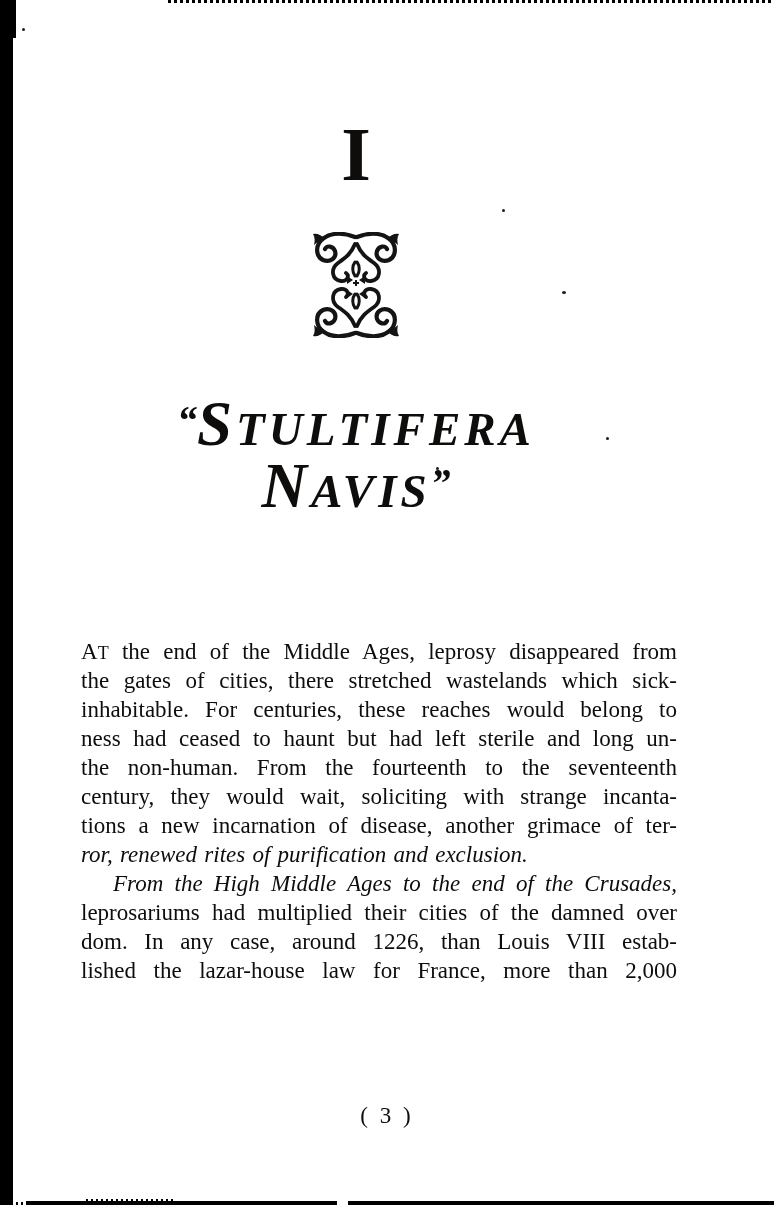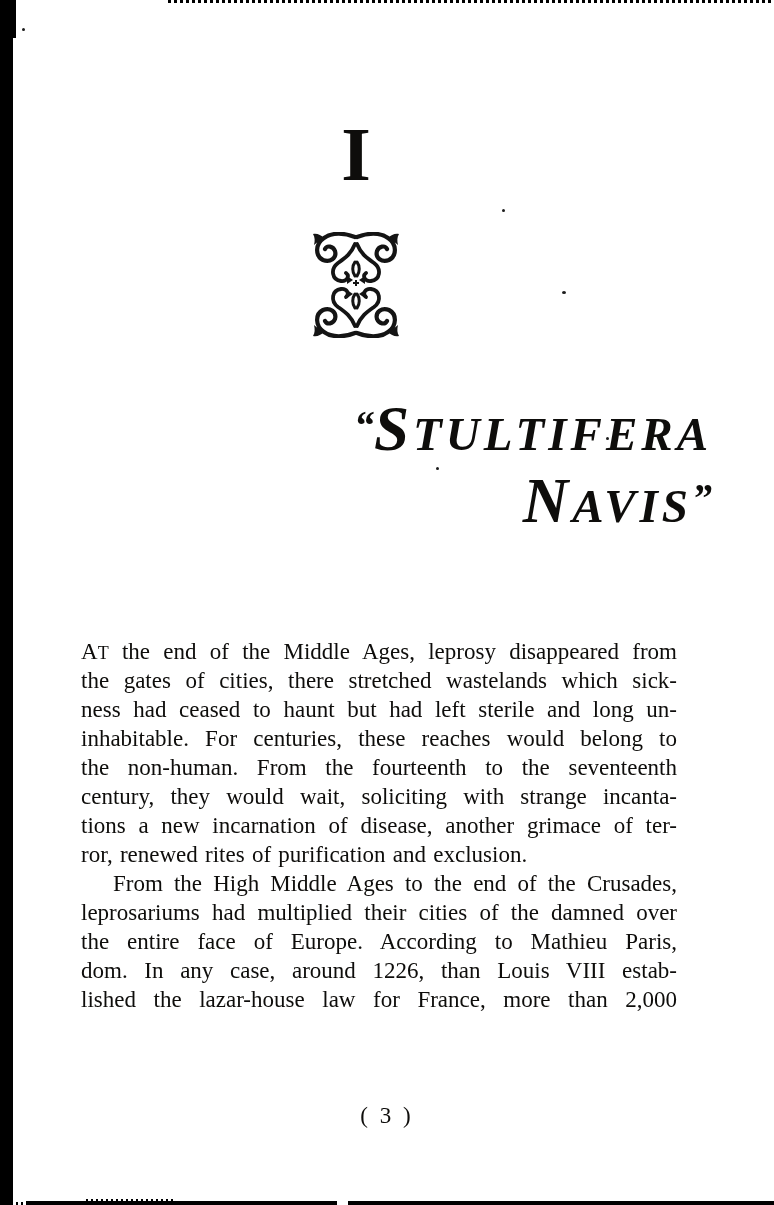--- a/index.html
+++ b/index.html
@@ -27,30 +27,30 @@
   .s5 { left:436px; top:467px; width:3px; height:3px; }
 
   
   .chapter  { position:absolute; top:116px; left:0; width:712px; text-align:center;
               font-size:76px; line-height:76px; font-weight:bold; }
   .ornament { position:absolute; top:232px; left:0; width:712px; text-align:center; }
   .ornament svg { display:inline-block; }
 
   .title  { position:absolute; top:394px; left:0; width:712px; text-align:center;
             font-style:italic; font-weight:bold; }
-  .t-line { font-size:47px; letter-spacing:4px; line-height:64px; white-space:nowrap;text-align:right; }
+  .t-line { font-size:47px; letter-spacing:4px; line-height:54px; white-space:nowrap; }
   .tsw    { font-size:63px; }
   .tq     { font-size:40px; vertical-align:11px; letter-spacing:0; }
 
   
   .body { position:absolute; left:81px; top:637px; width:596px;
           font-size:23px; line-height:29px; word-spacing:1.5px; }
   .line     { text-align:justify; text-align-last:justify; height:29px; overflow:visible; }
-  .lastline { text-align-last:left; }
-  .indent   { padding-left:32px; }
+  .lastline { text-align-last:left;font-style:italic; }
+  .indent   { padding-left:32px;font-style:italic; }
   .lead-sc  { font-size:18px; }
 
   .pagenum { position:absolute; top:1103px; left:89px; width:596px; text-align:center;
              font-size:23px; letter-spacing:3px; }
 </style>
 </head>
 <body>
 
 <div class="page">
 
@@ -92,28 +92,27 @@
   </div>
 
   <div class="title">
     <div class="t-line"><span class="tq">“</span><span class="tsw">S</span><span>TULTIFERA</span></div>
     <div class="t-line"><span class="tsw">N</span><span>AVIS</span><span class="tq">”</span></div>
   </div>
 
   <div class="body">
     <div class="line"><span>A</span><span class="lead-sc">T</span> <span>the end of the Middle Ages, leprosy disappeared from</span></div>
     <div class="line">the gates of cities, there stretched wastelands which sick-</div>
+    <div class="line">inhabitable. For centuries, these reaches would belong to</div>
     <div class="line">ness had ceased to haunt but had left sterile and long un-</div>
-    <div class="line">inhabitable. For centuries, these reaches would belong to</div>
     <div class="line">the non-human. From the fourteenth to the seventeenth</div>
     <div class="line">century, they would wait, soliciting with strange incanta-</div>
     <div class="line">tions a new incarnation of disease, another grimace of ter-</div>
     <div class="line lastline">ror, renewed rites of purification and exclusion.</div>
     <div class="line indent">From the High Middle Ages to the end of the Crusades,</div>
     <div class="line">leprosariums had multiplied their cities of the damned over</div>
-    <div class="line">the entire face of Europe. According to Mathieu Paris,</div>
     <div class="line">dom. In any case, around 1226, than Louis VIII estab-</div>
     <div class="line">lished the lazar-house law for France, more than 2,000</div>
   </div>
 
   <div class="pagenum">( 3 )</div>
 
 </div>
 
 </body></html>

